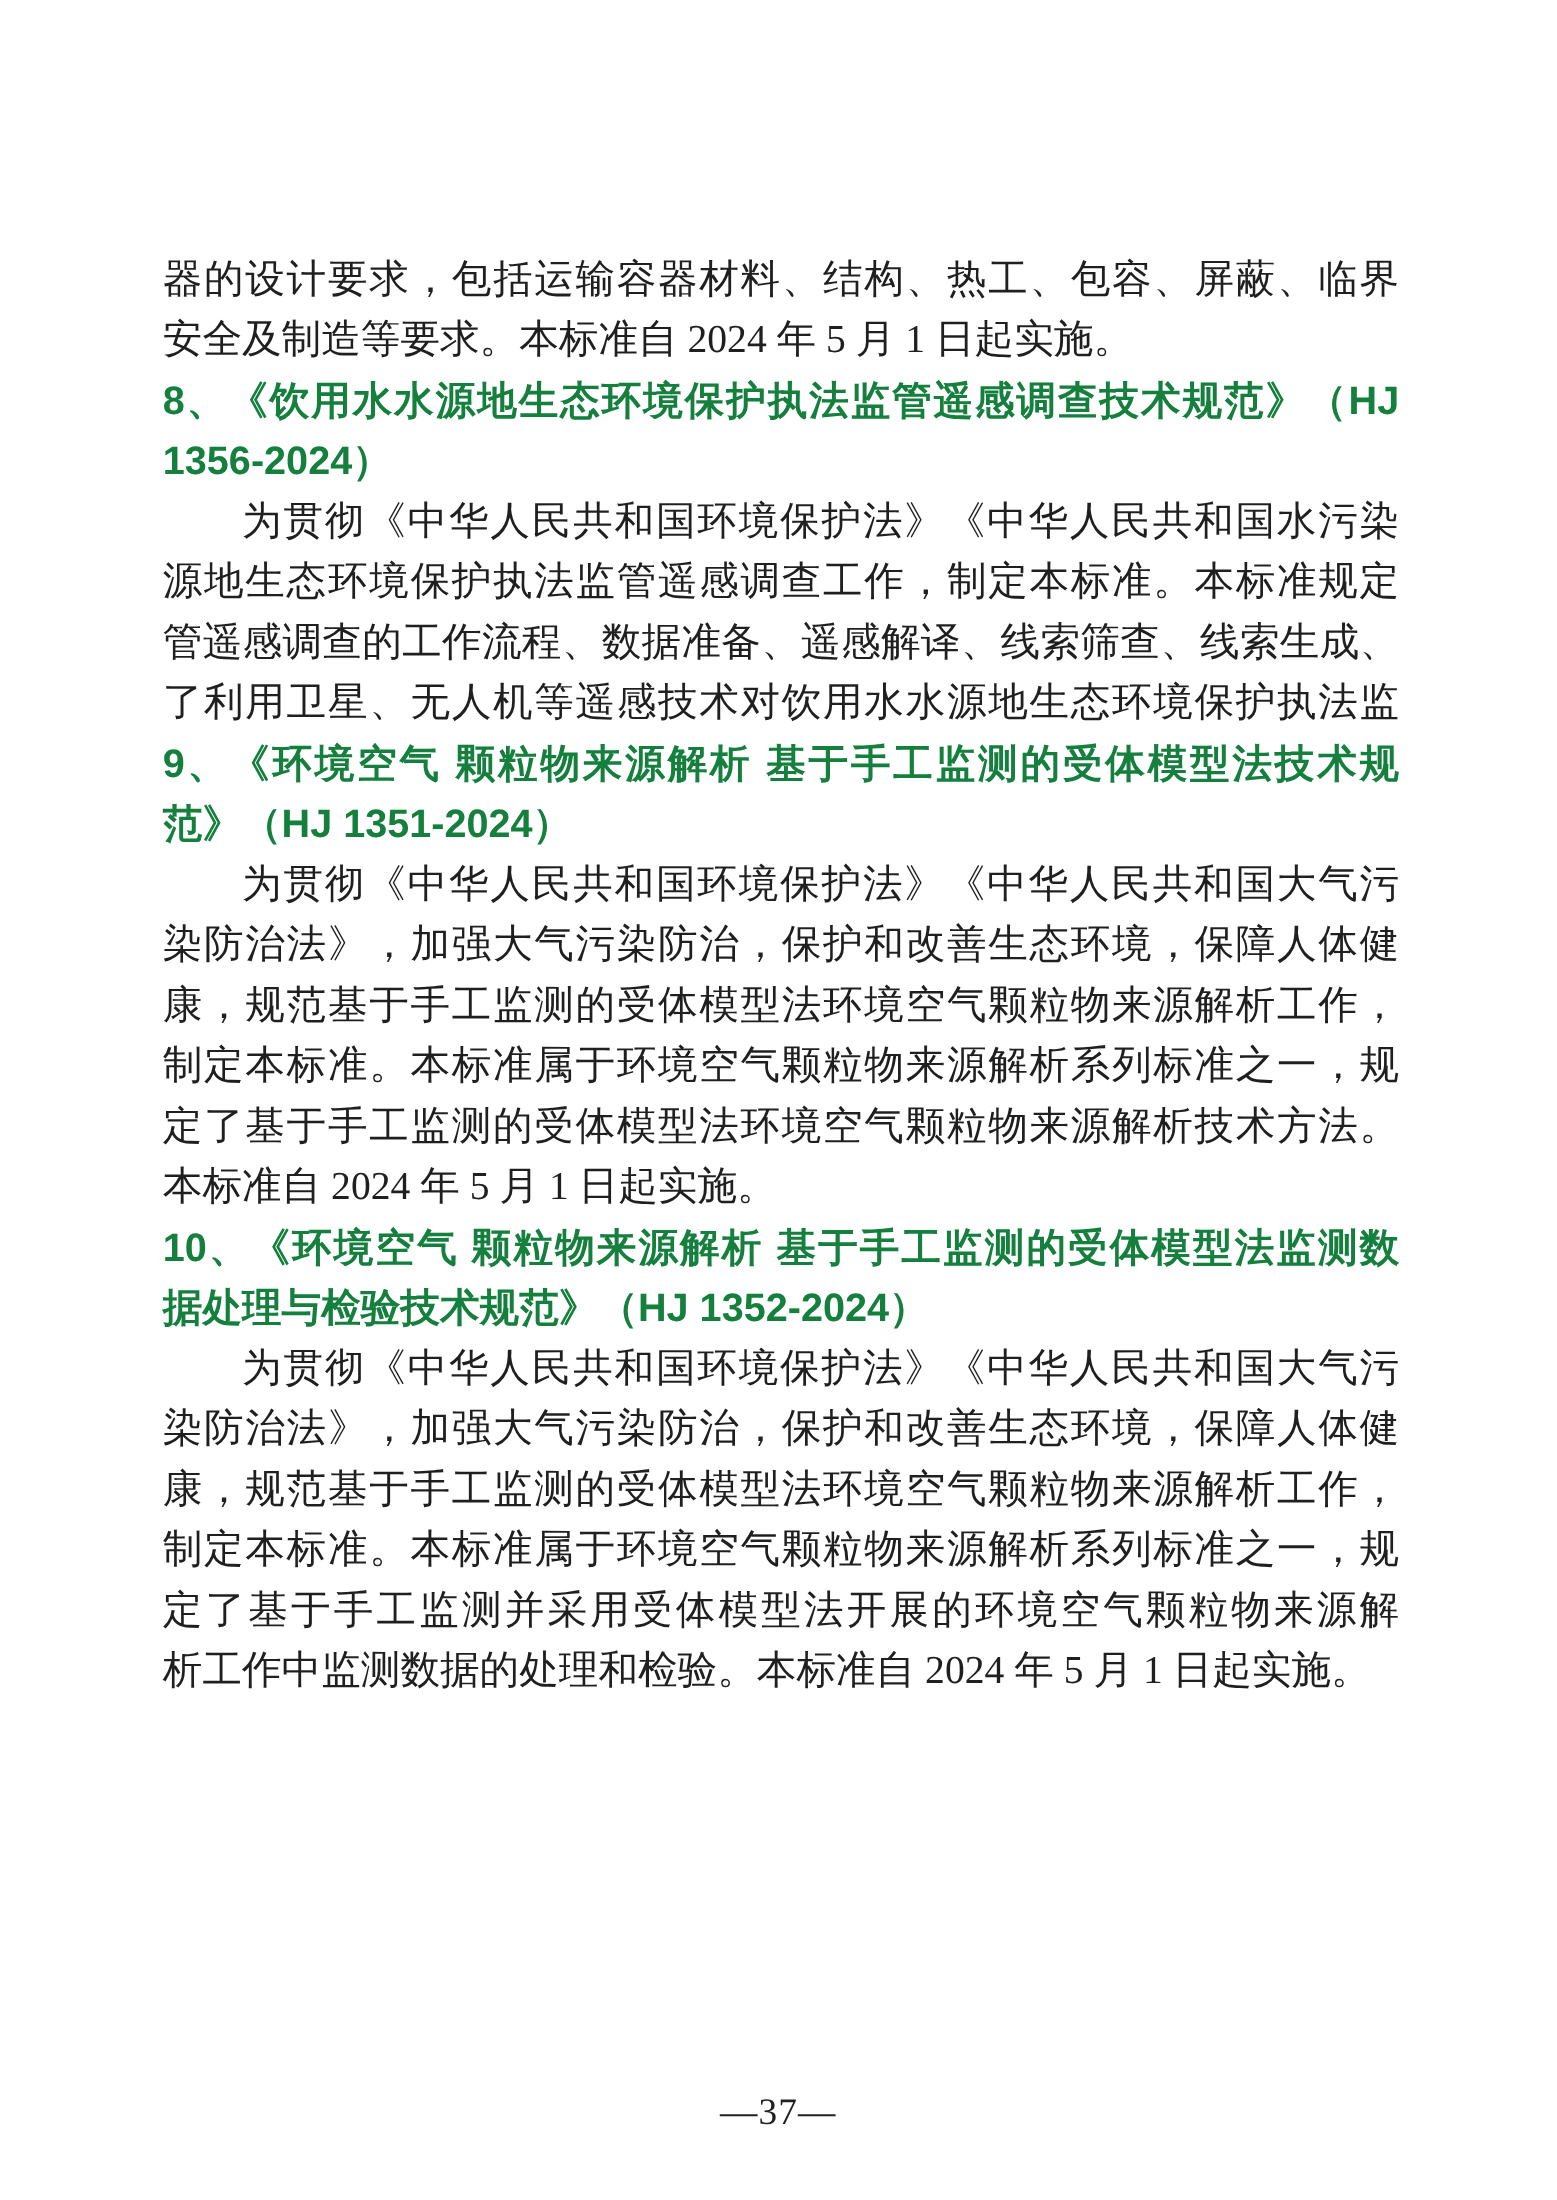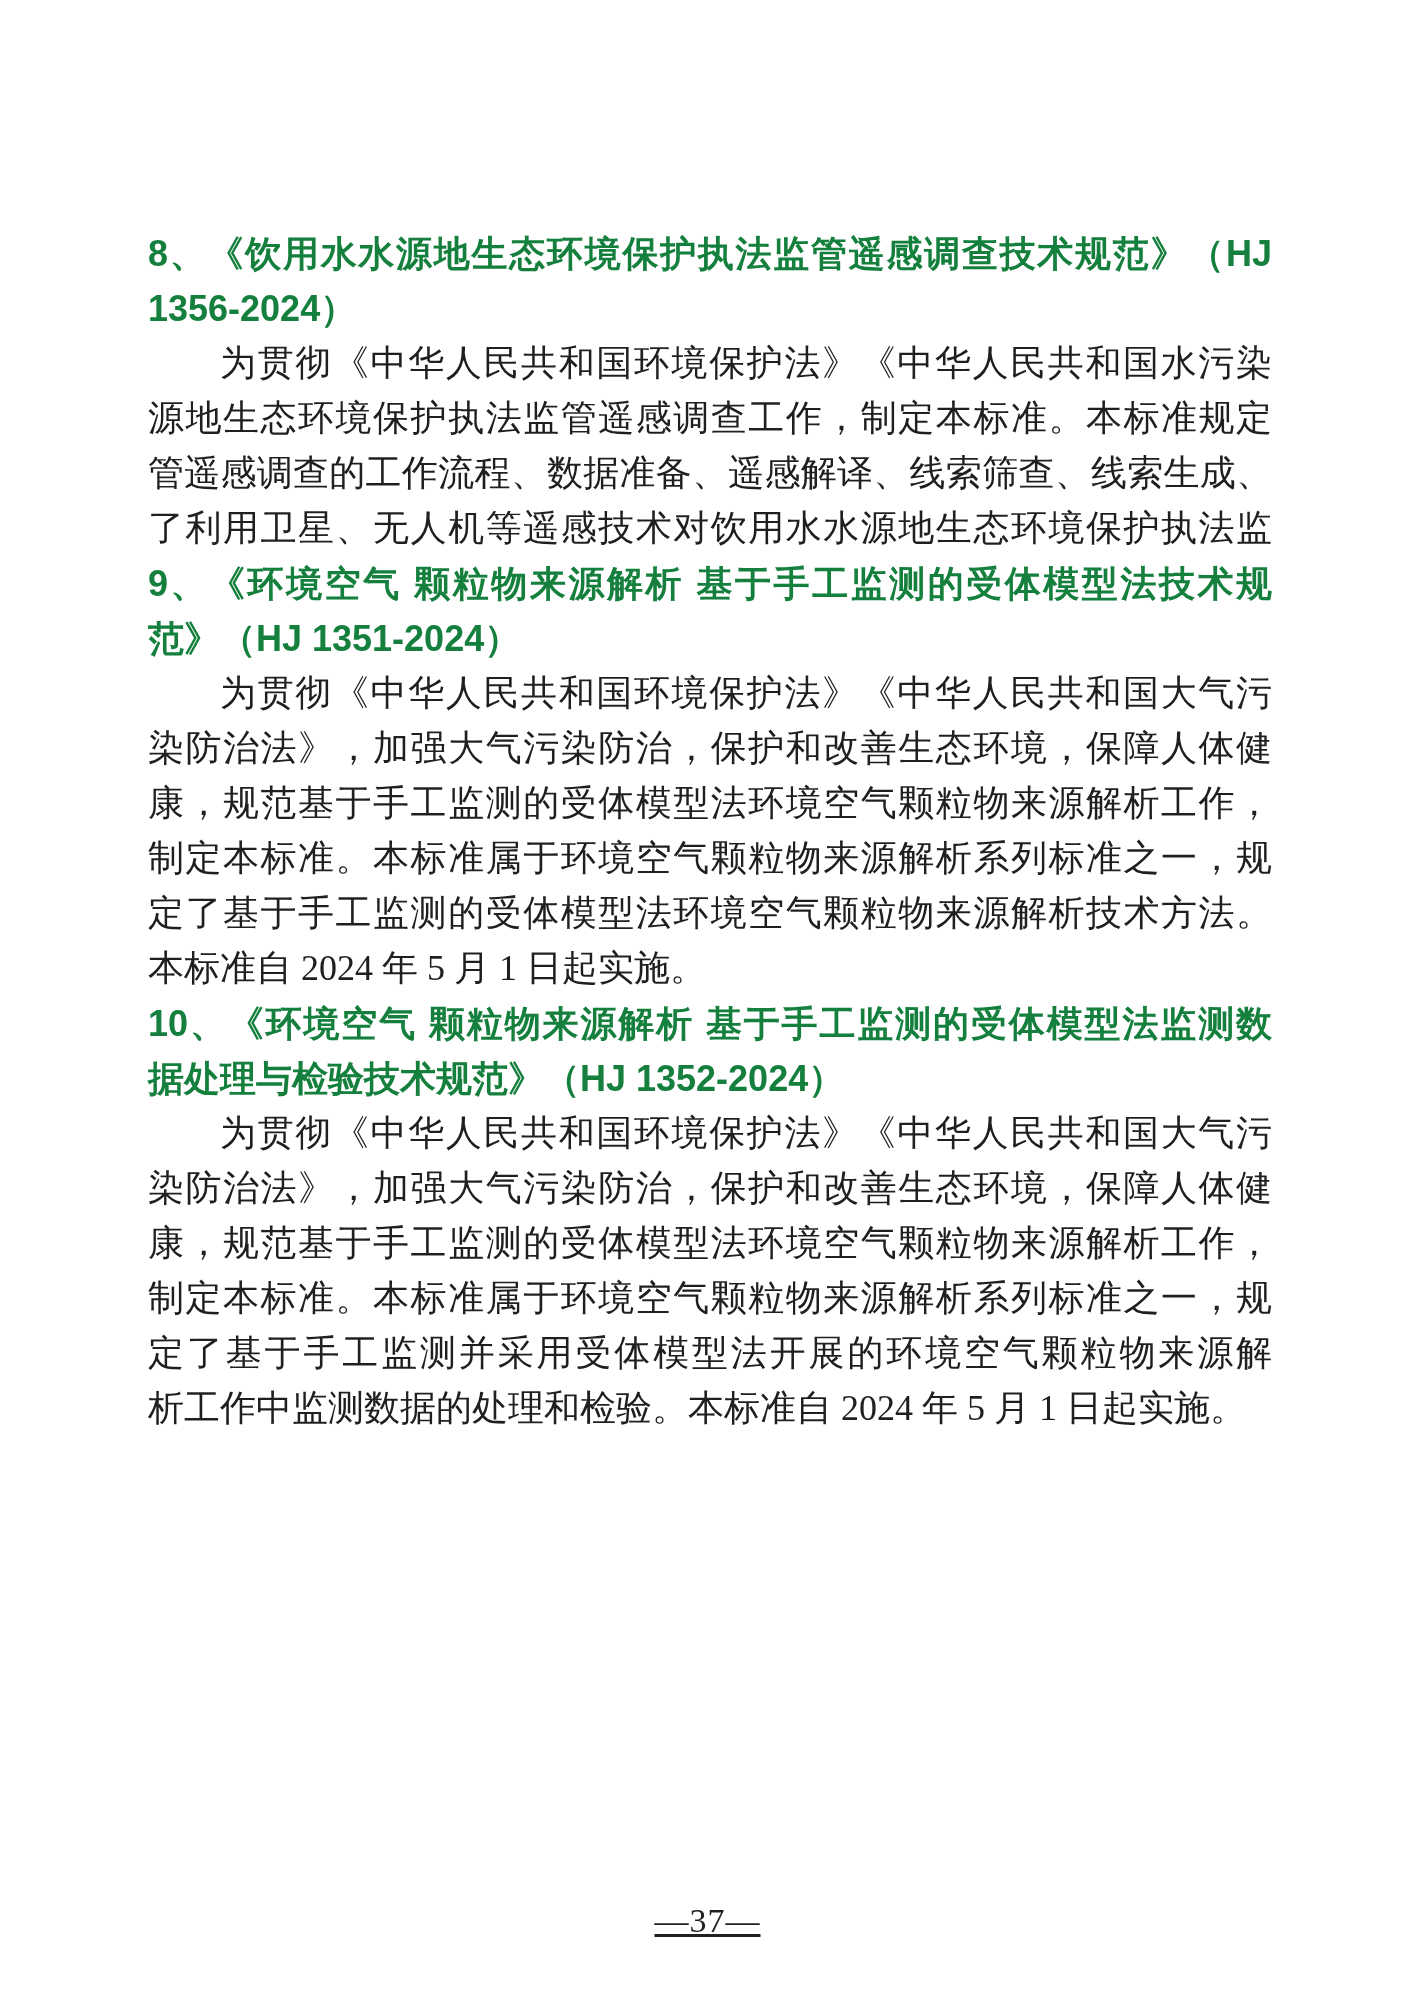--- a/index.html
+++ b/index.html
@@ -50,28 +50,31 @@
     left: 0;
     top: 1902px;
     width: 100%;
     text-align: center;
   }
   .page-number {
     font-family: "Liberation Serif", "DejaVu Serif", serif;
     font-size: 34px;
     color: #1f1f1f;
     letter-spacing: 1px;
-    text-decoration: underline;
   }
 </style>
 </head>
 <body>
 
 <div class="page">
   <main class="content" id="content">
+      <div class="block body">
+        <div class="line">器的设计要求，包括运输容器材料、结构、热工、包容、屏蔽、临界</div>
+        <div class="line no-stretch">安全及制造等要求。本标准自 2024 年 5 月 1 日起实施。</div>
+      </div>
       <div class="block heading">
         <div class="line">8、《饮用水水源地生态环境保护执法监管遥感调查技术规范》（HJ</div>
         <div class="line no-stretch">1356-2024）</div>
       </div>
       <div class="block body">
         <div class="line indent">为贯彻《中华人民共和国环境保护法》《中华人民共和国水污染</div>
         <div class="line">源地生态环境保护执法监管遥感调查工作，制定本标准。本标准规定</div>
         <div class="line">管遥感调查的工作流程、数据准备、遥感解译、线索筛查、线索生成、</div>
         <div class="line">了利用卫星、无人机等遥感技术对饮用水水源地生态环境保护执法监</div>
       </div>

